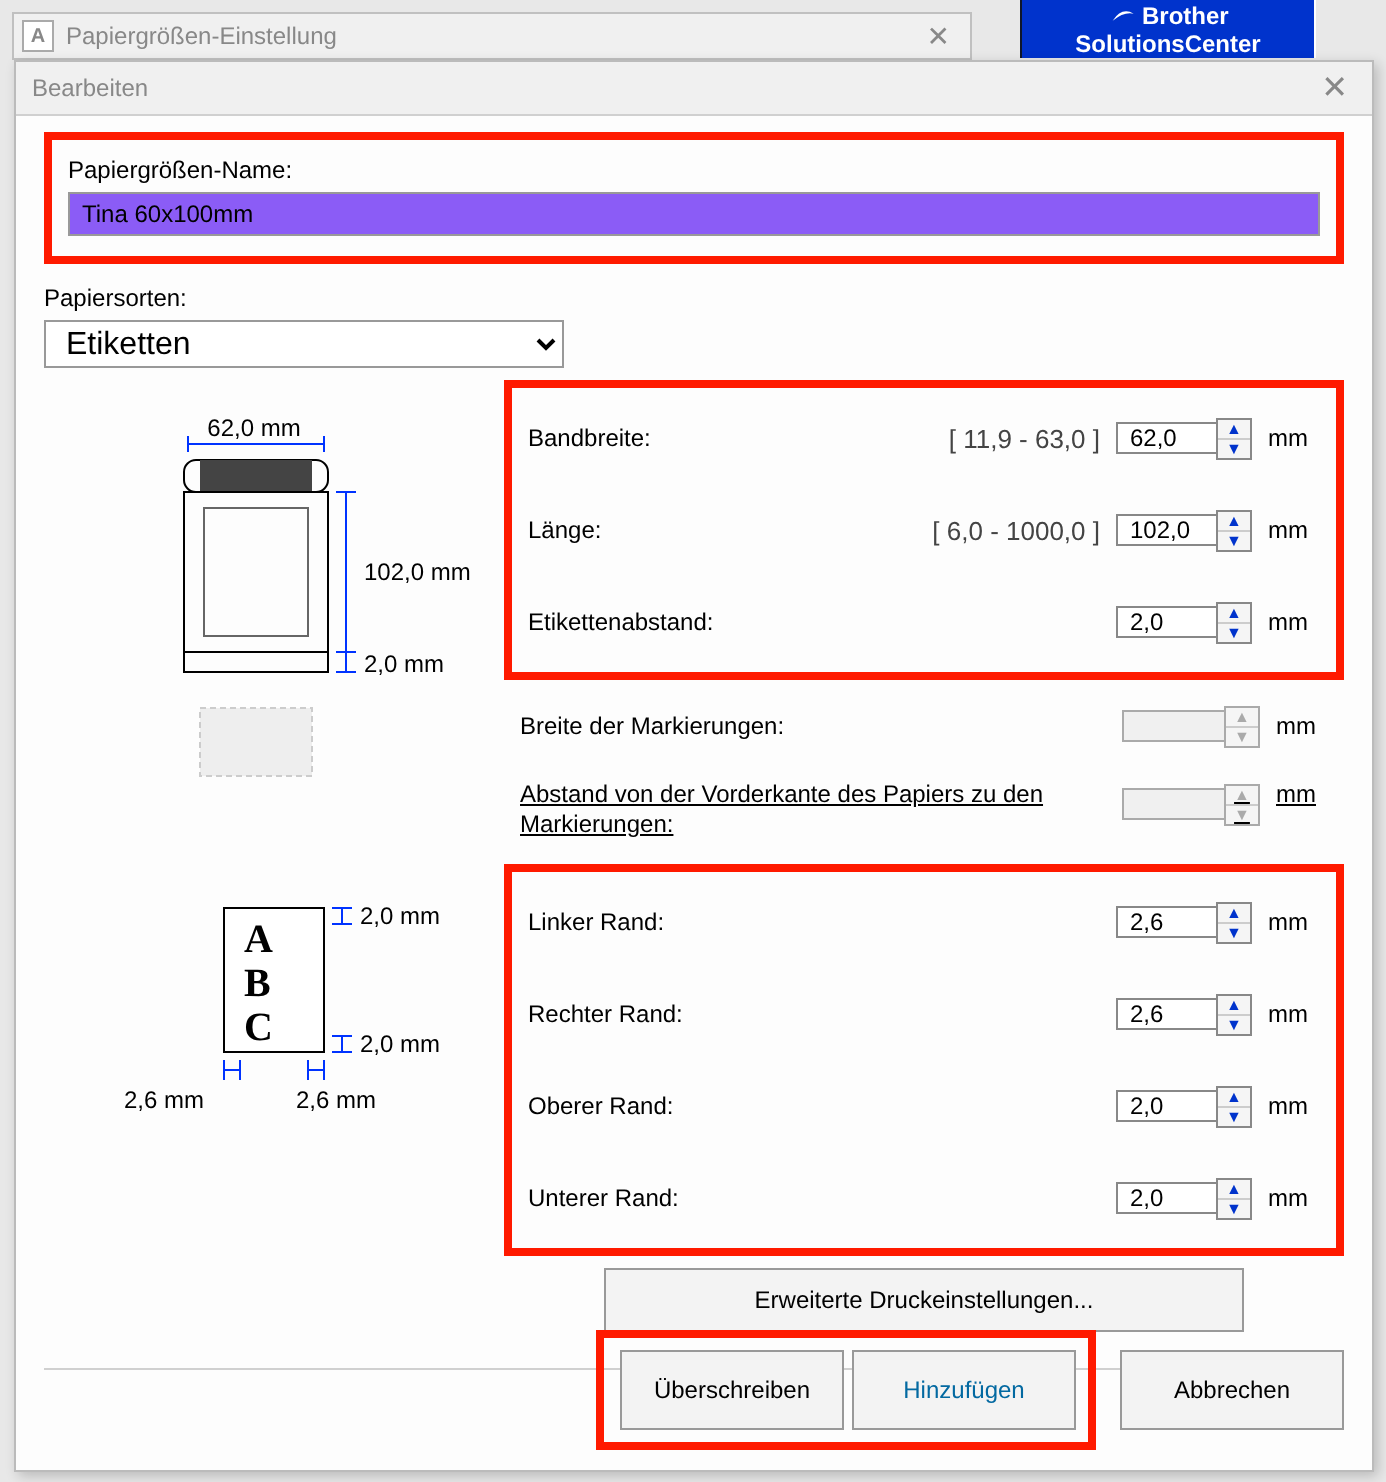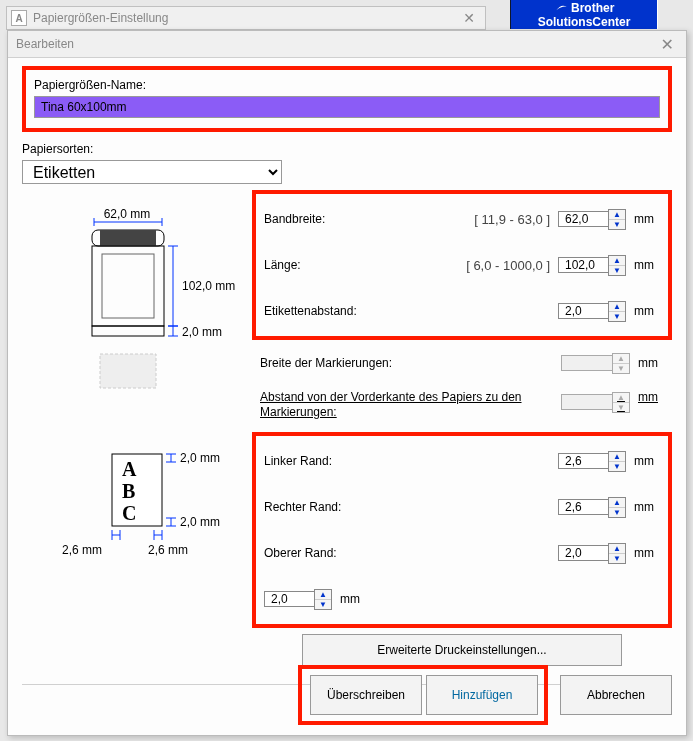--- a/index.html
+++ b/index.html
@@ -382,20 +382,21 @@
             <div class="spin">
               <input type="text" value="2,0" style="">
               <div class="spin-btns">
                   <div>▲</div>
                   <div>▼</div>
                 </div>
             </div>
             <span class="unit">mm</span>
           </div>
           <div class="field-row">
+            <span class="fr-label">Unterer Rand:</span>
             <div class="spin">
               <input type="text" value="2,0" style="">
               <div class="spin-btns">
                   <div>▲</div>
                   <div>▼</div>
                 </div>
             </div>
             <span class="unit">mm</span>
           </div>
         </div>

